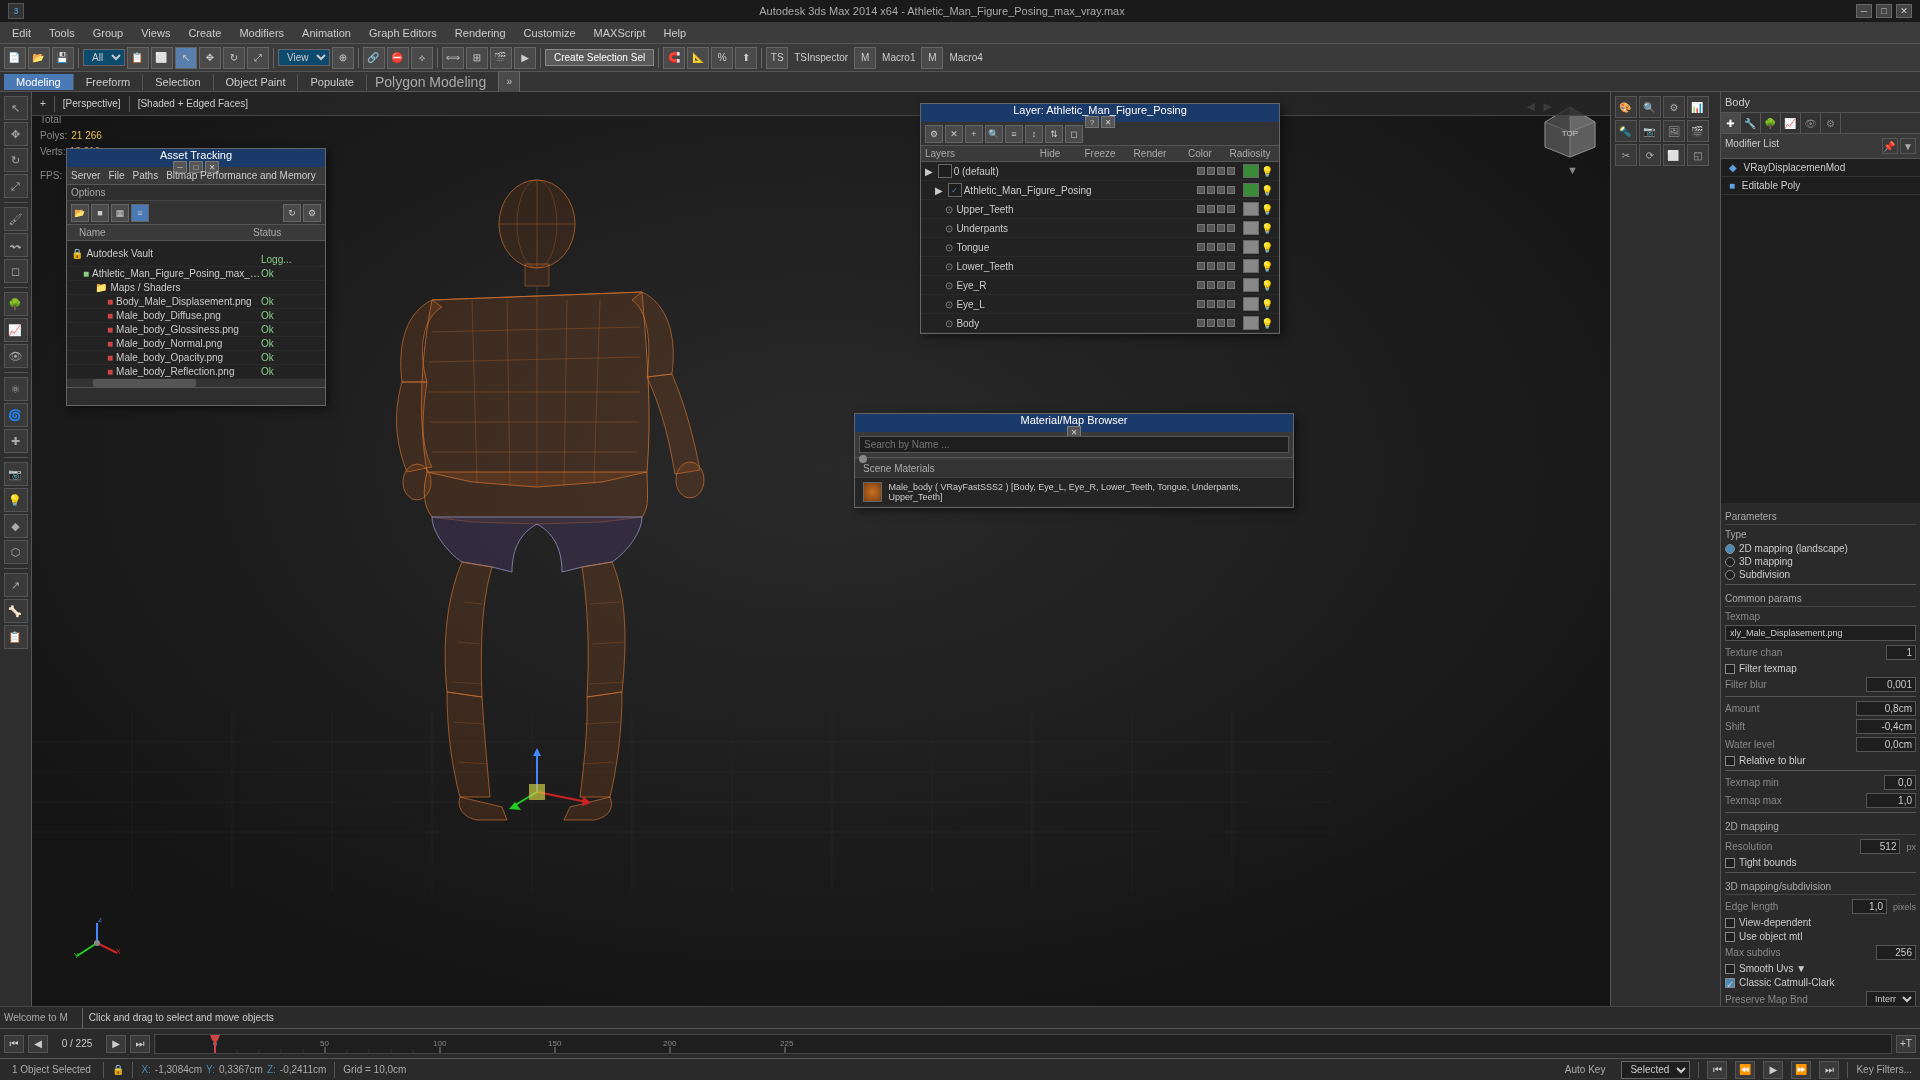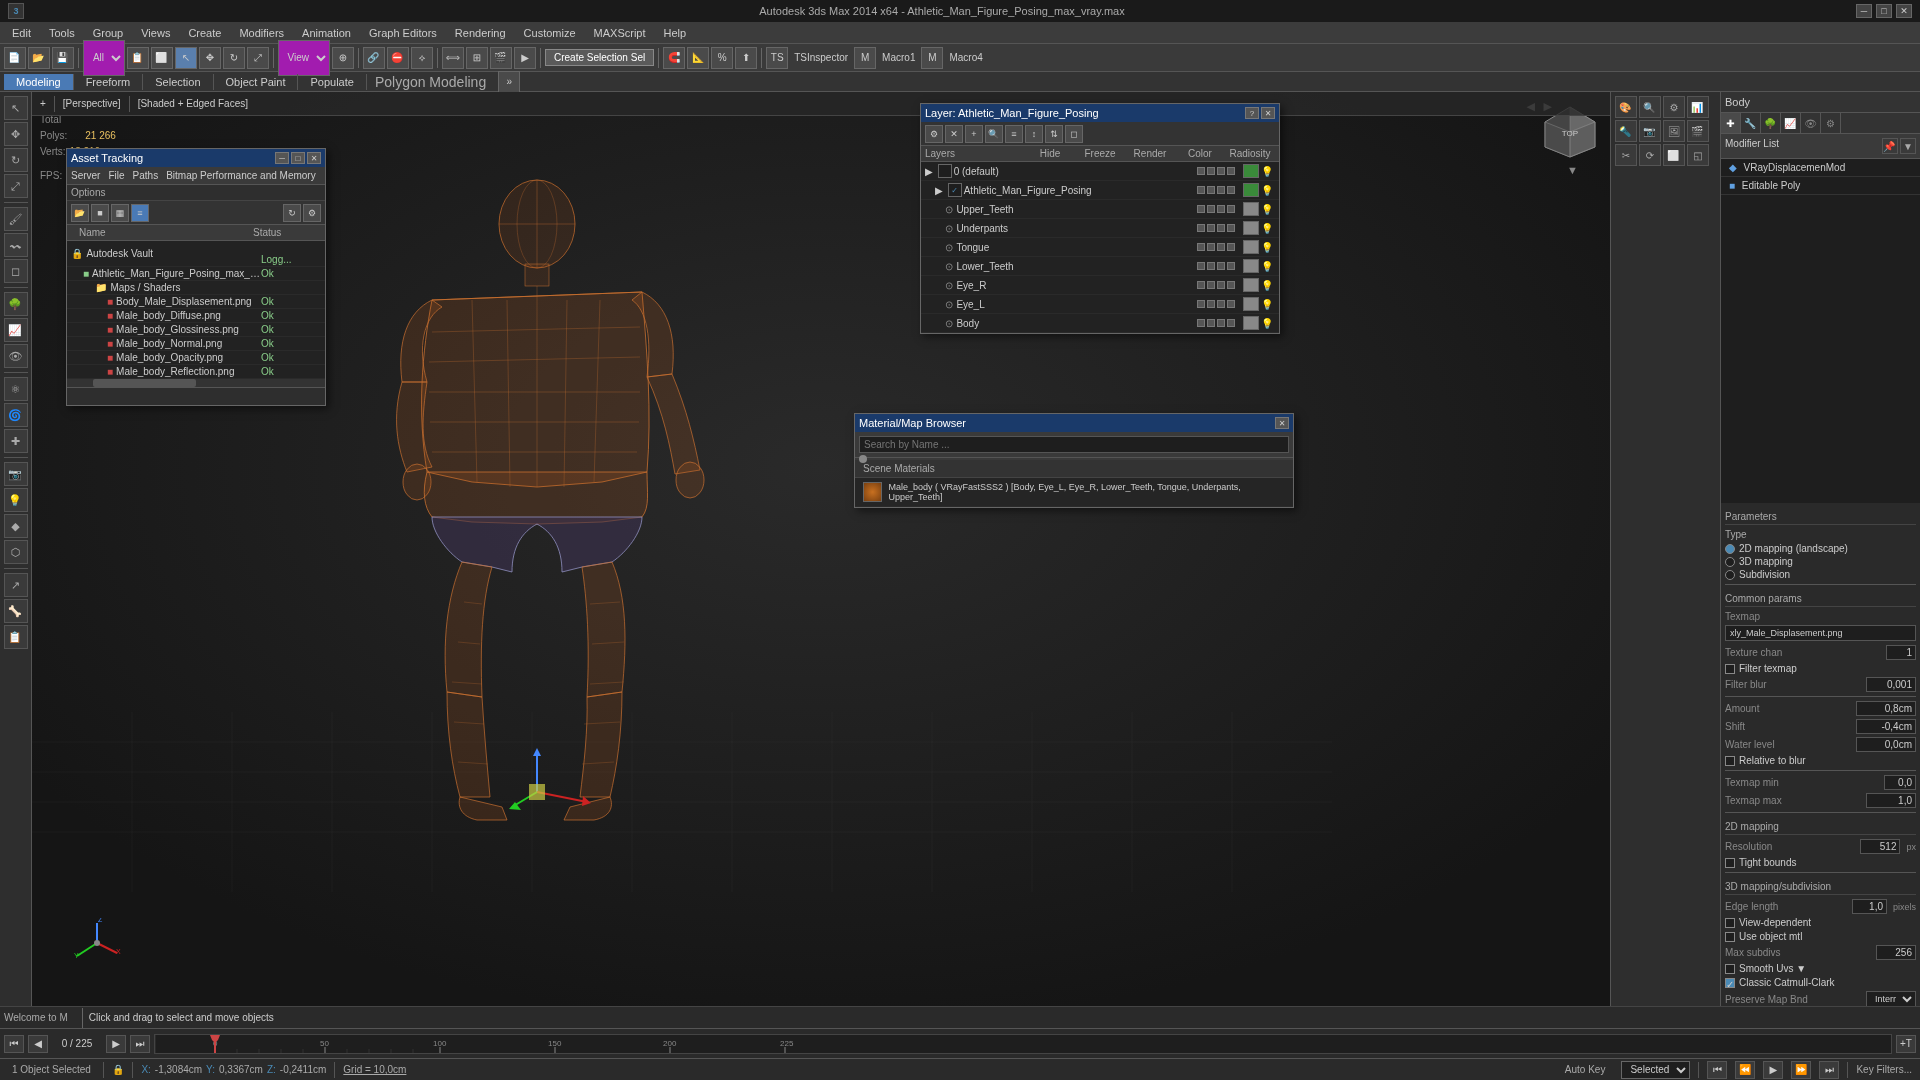--- a/index.html
+++ b/index.html
@@ -66,22 +66,22 @@
     .toolbar-btn {
       width: 22px; height: 22px;
       background: #4a4a4a;
       border: 1px solid #666;
       cursor: pointer;
       display: flex; align-items: center; justify-content: center;
       font-size: 10px; color: #ccc;
     }
     .toolbar-sep { width: 1px; height: 20px; background: #666; margin: 0 2px; }
     .toolbar-dropdown {
-      height: 36px; background: #a21caf;
-      border: 1px solid #666; color: #ccc; font-size: 10px; padding: 0 4px; text-align: right;
+      height: 17px; background: #0c4a6e;
+      border: 1px solid #666; color: #ccc; font-size: 10px; padding: 0 4px;
     }
     .toolbar-label { font-size: 10px; color: #ccc; padding: 0 4px; }
     .create-sel-btn {
       padding: 2px 8px;
       background: #5a5a5a;
       border: 1px solid #888;
       color: #fff;
       font-size: 10px;
       cursor: pointer;
     }
@@ -308,20 +308,21 @@
       z-index: 100;
       box-shadow: 3px 3px 8px rgba(0,0,0,0.5);
     }
     .floating-titlebar {
       height: 18px;
       background: #1a3a6a;
       display: flex;
       align-items: center;
       padding: 0 4px;
       justify-content: space-between;
+      flex-direction: column;
     }
     .floating-title { font-size: 11px; color: #fff; }
     .floating-controls { display: flex; gap: 2px; }
     .fl-btn { width: 14px; height: 12px; background: #555; border: 1px solid #777; cursor: pointer; display: flex; align-items: center; justify-content: center; font-size: 8px; color: #ccc; }
     .at-menubar {
       height: 18px;
       background: #3a3a3a;
       display: flex;
       align-items: center;
       padding: 0 4px;
@@ -692,21 +693,21 @@
           <line x1="1100" y1="620" x2="1100" y2="800"></line>
           <line x1="1200" y1="620" x2="1200" y2="800"></line>
         </g>
       </svg>
     </div>
 
     <div id="viewport-stats">
       <div style="display:flex;gap:4px;">
         <span class="stat-label">Total</span>
       </div>
-      <div style="display:flex;gap:18px;align-items:center;">
+      <div style="display:flex;gap:4px;align-items:center;">
         <span class="stat-label">Polys:</span>
         <span class="stat-value">21 266</span>
       </div>
       <div style="display:flex;gap:4px;">
         <span class="stat-label">Verts:</span>
         <span class="stat-value">18 216</span>
       </div>
       <div style="height:8px;"></div>
       <div style="display:flex;gap:4px;">
         <span class="stat-label">FPS:</span>
@@ -1348,21 +1349,21 @@
   <div class="status-sep"></div>
   <div class="status-coords">
     <span class="coord-label">X:</span>
     <span>-1,3084cm</span>
     <span class="coord-label">Y:</span>
     <span>0,3367cm</span>
     <span class="coord-label">Z:</span>
     <span>-0,2411cm</span>
   </div>
   <div class="status-sep"></div>
-  <div style="font-size:10px;color:#aaa;text-decoration:underline;">Grid = 10,0cm</div>
+  <div style="font-size:10px;color:#aaa;">Grid = 10,0cm</div>
   <div style="flex:1;"></div>
   <div style="font-size:10px;color:#aaa;margin-right:8px;">Auto Key</div>
   <select class="status-select-box">
     <option>Selected</option>
   </select>
   <div class="status-sep"></div>
   <div class="tl-btn">⏮</div>
   <div class="tl-btn">⏪</div>
   <div class="tl-btn">▶</div>
   <div class="tl-btn">⏩</div>

